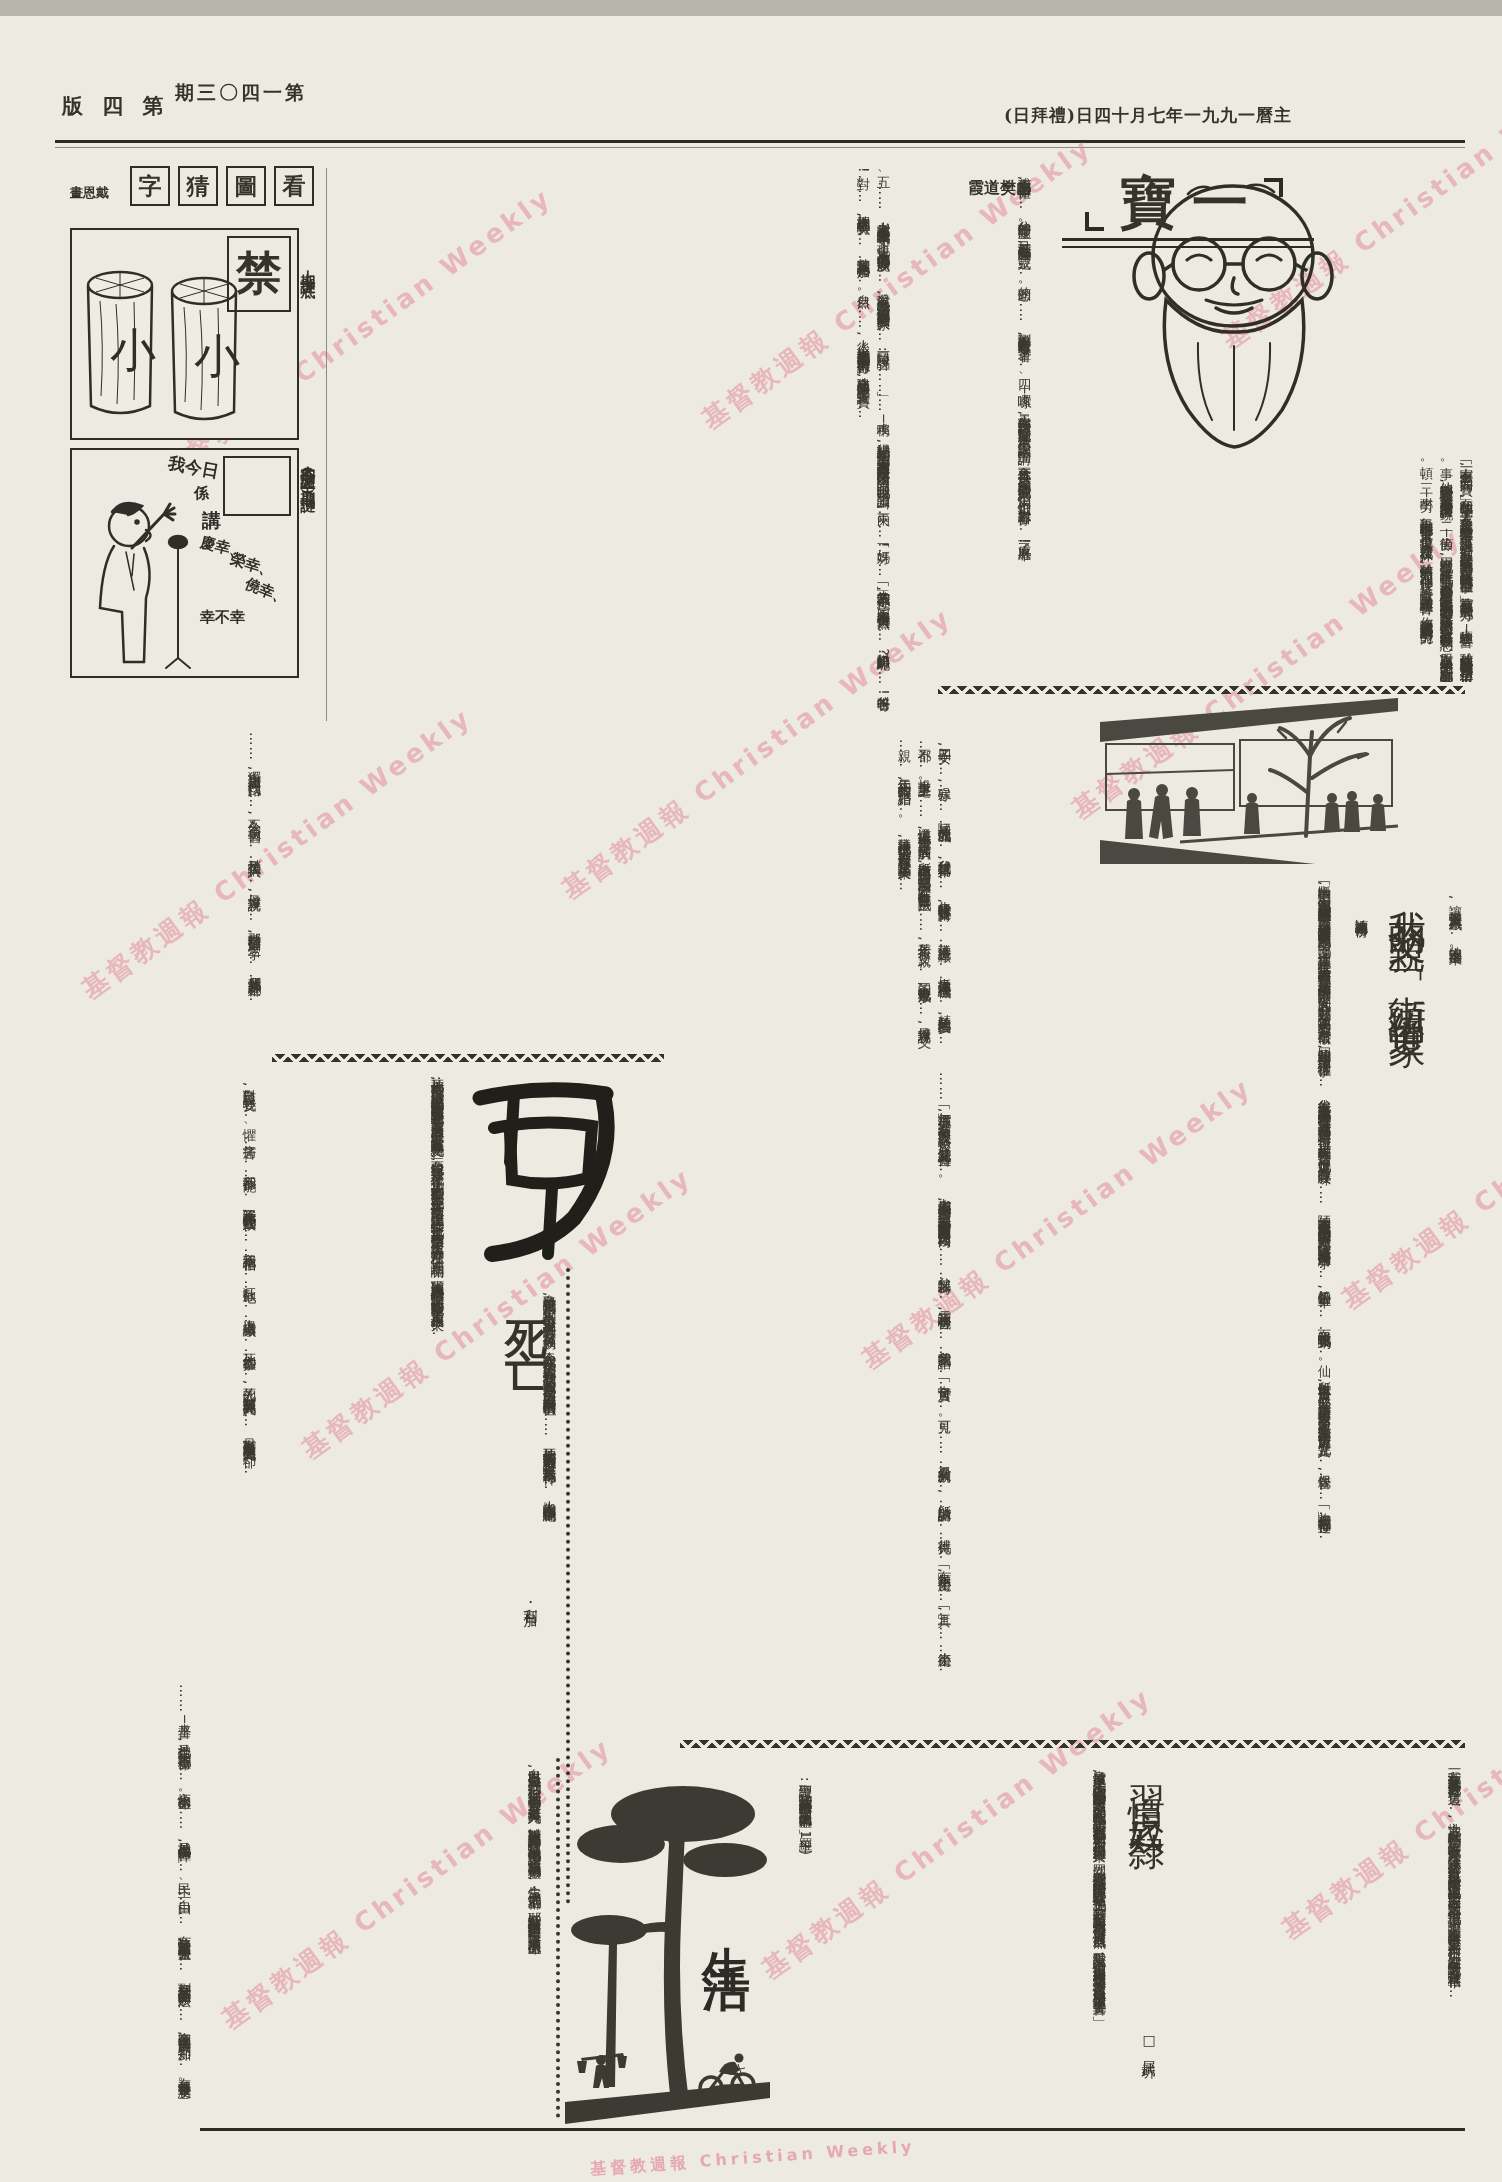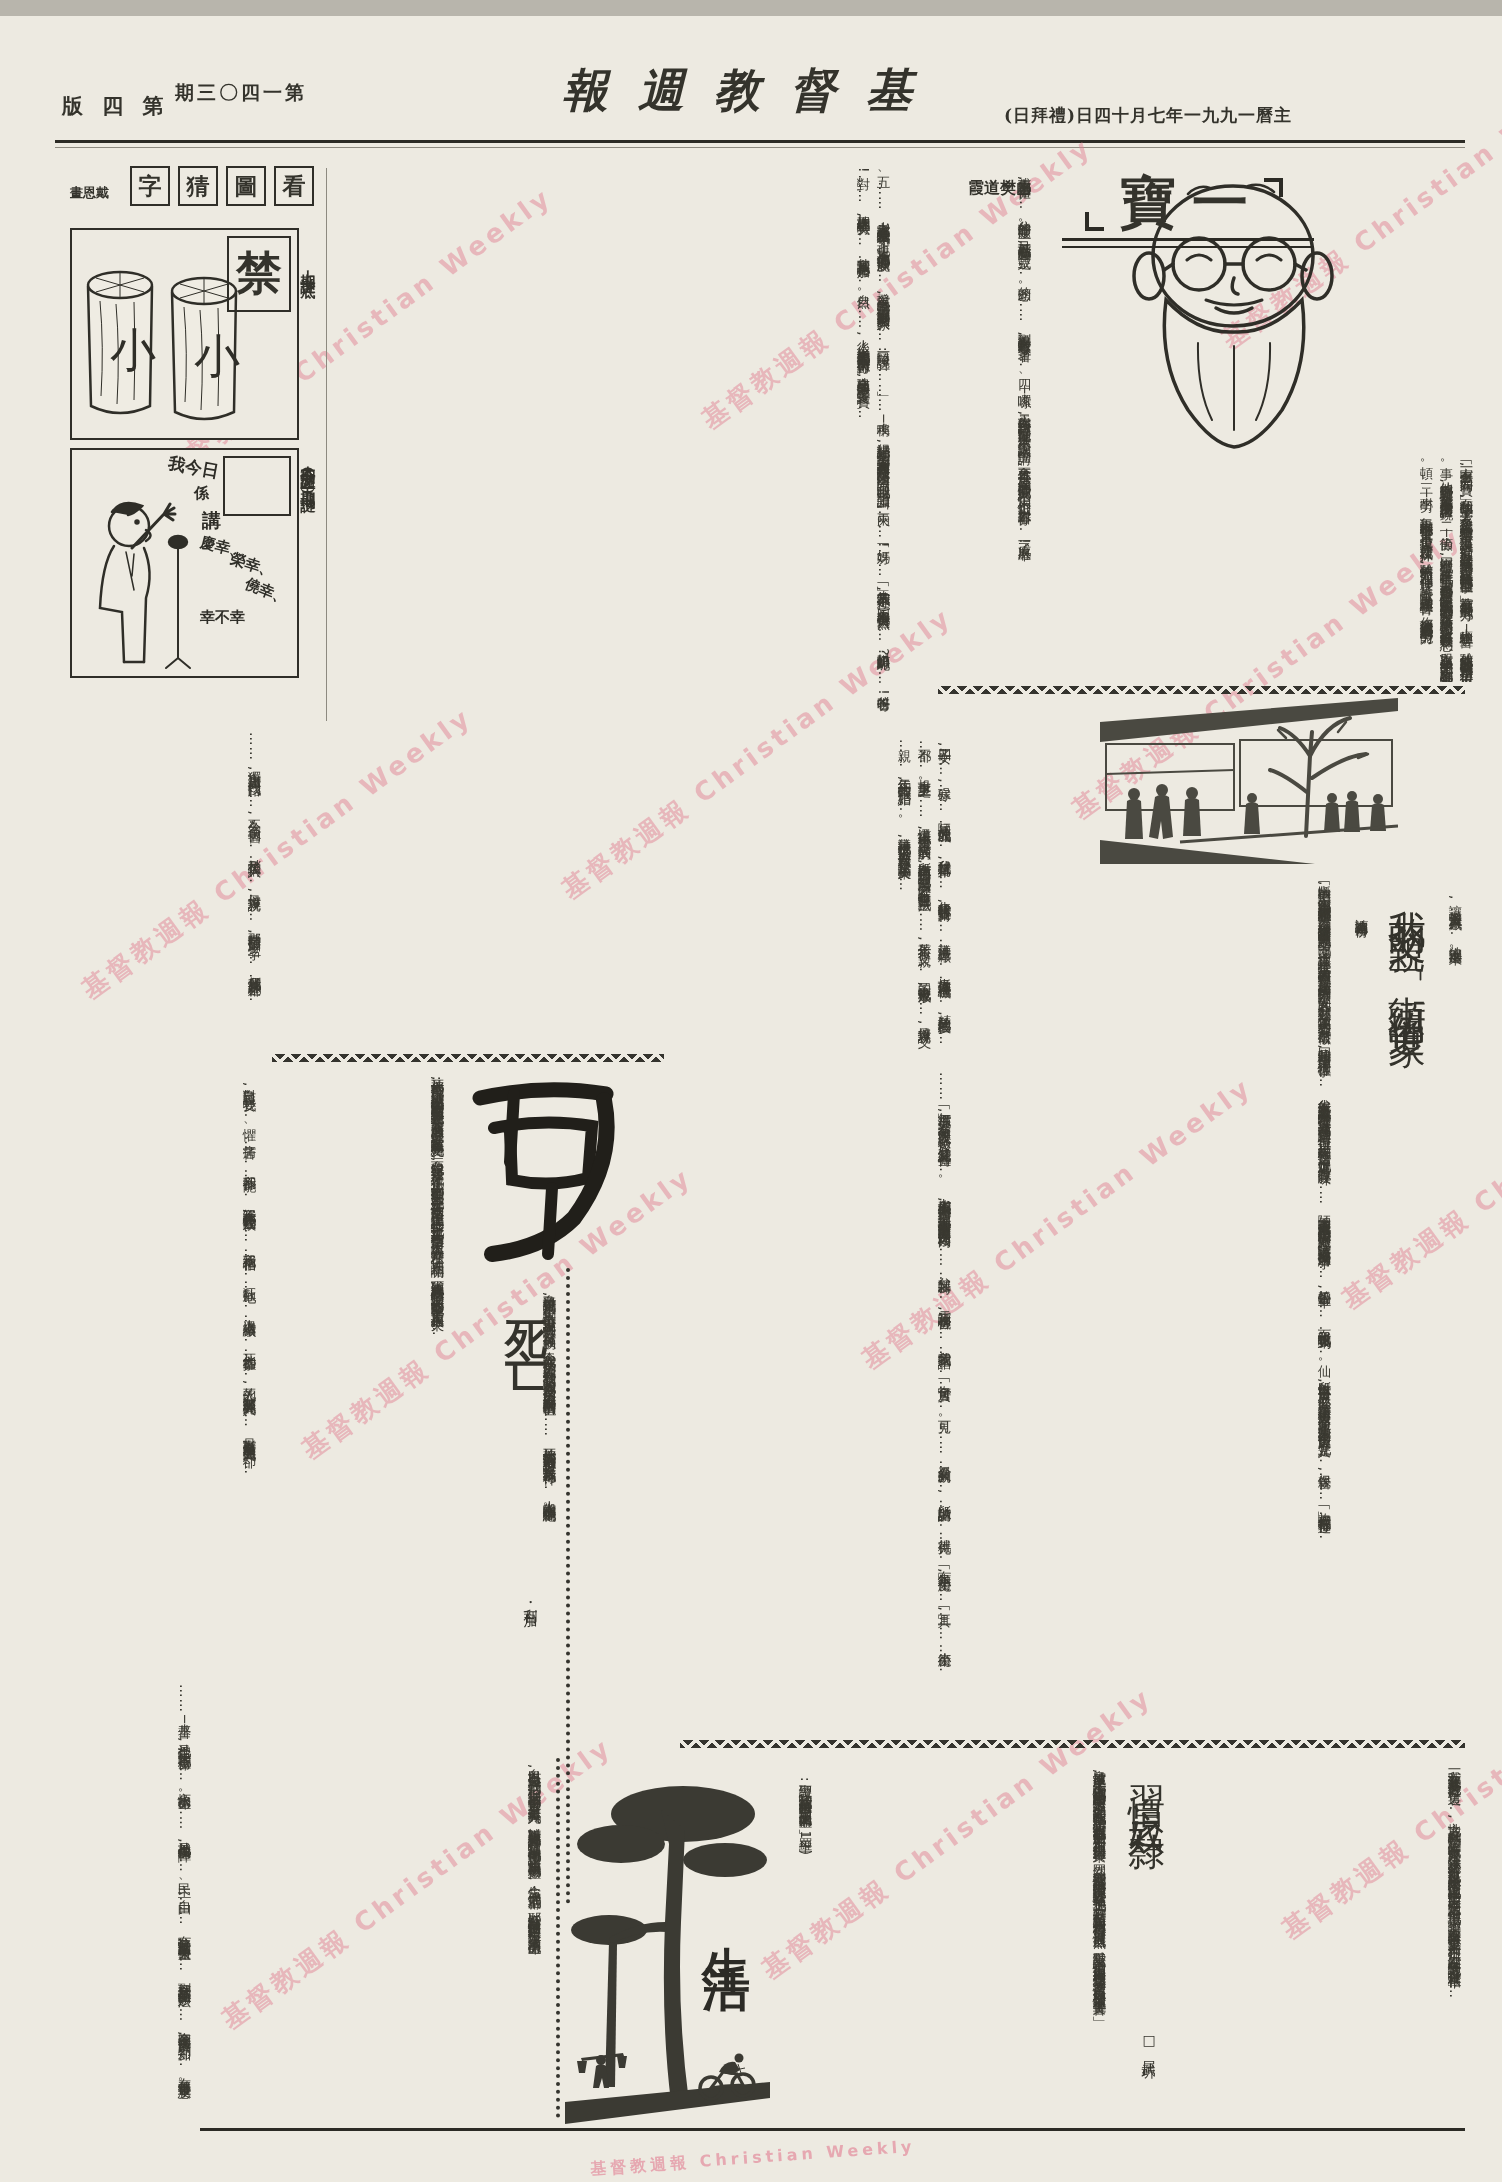--- a/index.html
+++ b/index.html
@@ -30,21 +30,20 @@
   svg{display:block;}
   .speech-word{position:absolute;font-size:15px;font-weight:bold;color:#2f2e28;white-space:nowrap;}
 </style>
 </head>
 <body>
 
 <div class="page">
 
   <div class="abs serif bold" style="left:62px;top:76px;font-size:21px;letter-spacing:6px;">版 四 第</div>
   <div class="abs serif bold" style="left:175px;top:64px;font-size:19px;letter-spacing:3px;">期三〇四一第</div>
-  <div class="abs serif bold" style="left:562px;top:44px;font-size:46px;letter-spacing:30px;font-style:italic;">報週教督基</div>
   <div class="abs serif bold" style="left:1004px;top:88px;font-size:17px;letter-spacing:1px;">(日拜禮)日四十月七年一九九一曆主</div>
   <div class="abs rule" style="left:55px;top:124px;width:1410px;height:3px;"></div>
   <div class="abs" style="left:55px;top:131px;width:1410px;height:1px;background:#8d8a80;"></div>
 
   <div class="watermark" style="left:120px;top:300px;">基督教週報 Christian Weekly</div>
   <div class="watermark" style="left:660px;top:250px;">基督教週報 Christian Weekly</div>
   <div class="watermark" style="left:1180px;top:170px;">基督教週報 Christian Weekly</div>
   <div class="watermark" style="left:40px;top:820px;">基督教週報 Christian Weekly</div>
   <div class="watermark" style="left:520px;top:720px;">基督教週報 Christian Weekly</div>
   <div class="watermark" style="left:1030px;top:640px;">基督教週報 Christian Weekly</div>

